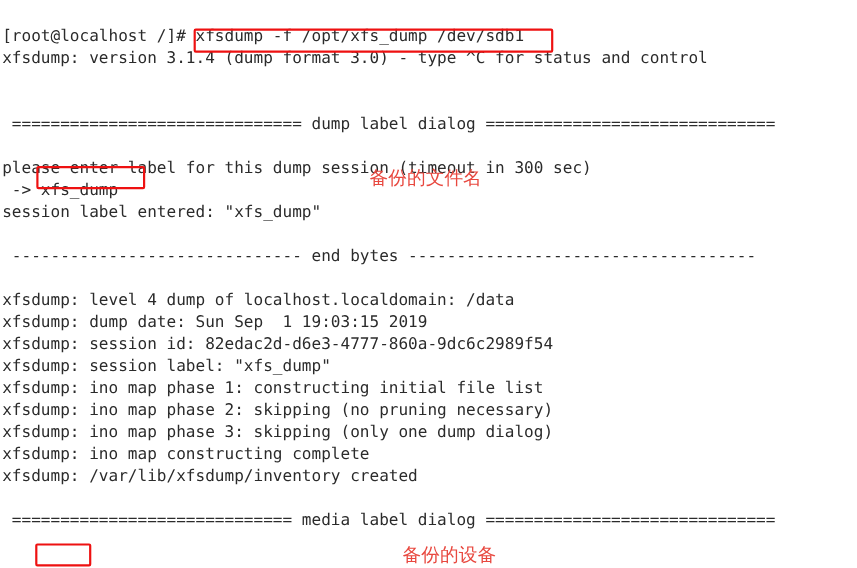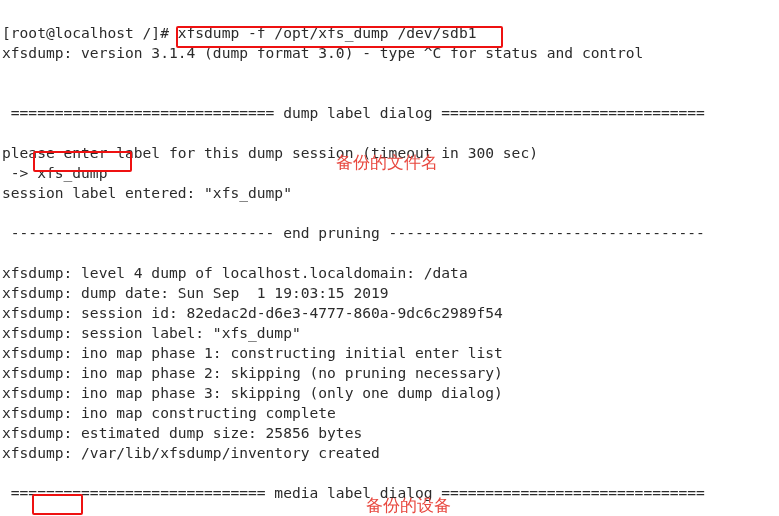--- a/index.html
+++ b/index.html
@@ -74,31 +74,30 @@
     <div class="line">[root@localhost /]# xfsdump -f /opt/xfs_dump /dev/sdb1</div>
     <div class="line">xfsdump: version 3.1.4 (dump format 3.0) - type ^C for status and control</div>
     <div class="line blank"></div>
     <div class="line blank"></div>
     <div class="line"> ============================== dump label dialog ==============================</div>
     <div class="line blank"></div>
     <div class="line">please enter label for this dump session (timeout in 300 sec)</div>
     <div class="line"> -&gt; xfs_dump</div>
     <div class="line">session label entered: "xfs_dump"</div>
     <div class="line blank"></div>
-    <div class="line"> ------------------------------ end pruning ------------------------------------</div>
+    <div class="line"> ------------------------------ end bytes ------------------------------------</div>
     <div class="line blank"></div>
     <div class="line">xfsdump: level 4 dump of localhost.localdomain: /data</div>
     <div class="line">xfsdump: dump date: Sun Sep  1 19:03:15 2019</div>
     <div class="line">xfsdump: session id: 82edac2d-d6e3-4777-860a-9dc6c2989f54</div>
     <div class="line">xfsdump: session label: "xfs_dump"</div>
-    <div class="line">xfsdump: ino map phase 1: constructing initial enter list</div>
+    <div class="line">xfsdump: ino map phase 1: constructing initial file list</div>
     <div class="line">xfsdump: ino map phase 2: skipping (no pruning necessary)</div>
     <div class="line">xfsdump: ino map phase 3: skipping (only one dump dialog)</div>
     <div class="line">xfsdump: ino map constructing complete</div>
-    <div class="line">xfsdump: estimated dump size: 25856 bytes</div>
     <div class="line">xfsdump: /var/lib/xfsdump/inventory created</div>
     <div class="line blank"></div>
     <div class="line"> ============================= media label dialog ==============================</div>
     <div class="line blank"></div>
 
   </div>
 
   <div class="redbox" id="box0" style="left: 176px; top: 3px; width: 327px; height: 22px; border-color: rgb(238, 17, 17);"></div>
   <div class="redbox" id="box1" style="left: 33px; top: 128px; width: 99px; height: 21px; border-color: rgb(238, 17, 17);"></div>
   <div class="redbox" id="box2" style="left: 32px; top: 471px; width: 51px; height: 21px; border-color: rgb(238, 17, 17);"></div>

